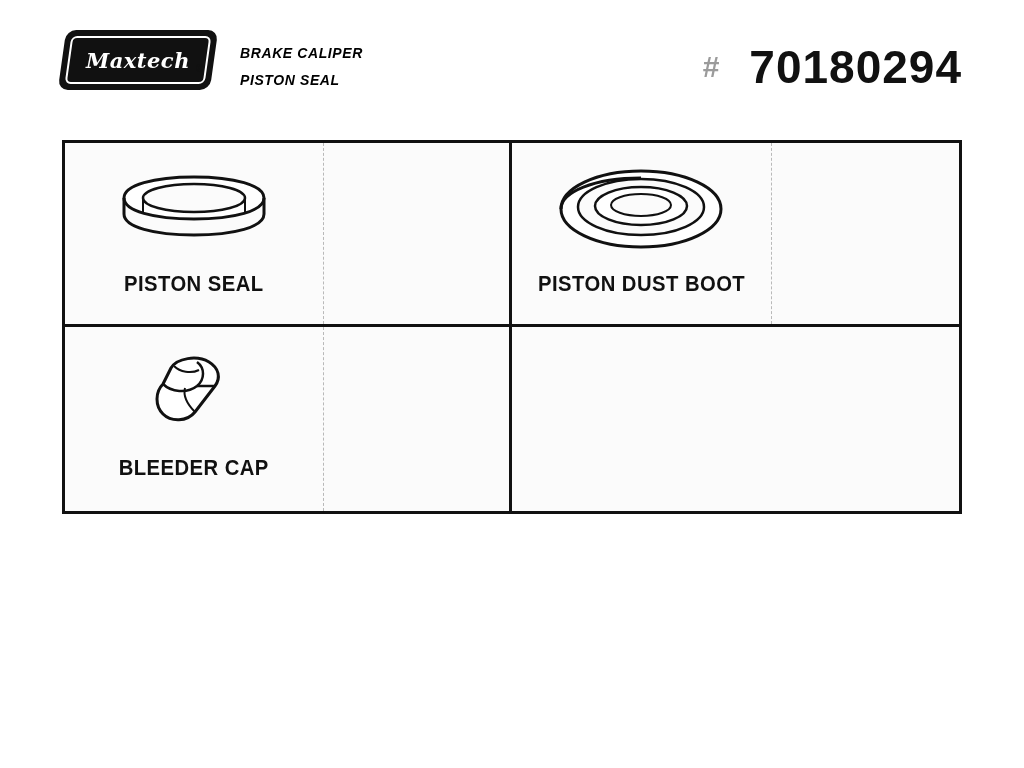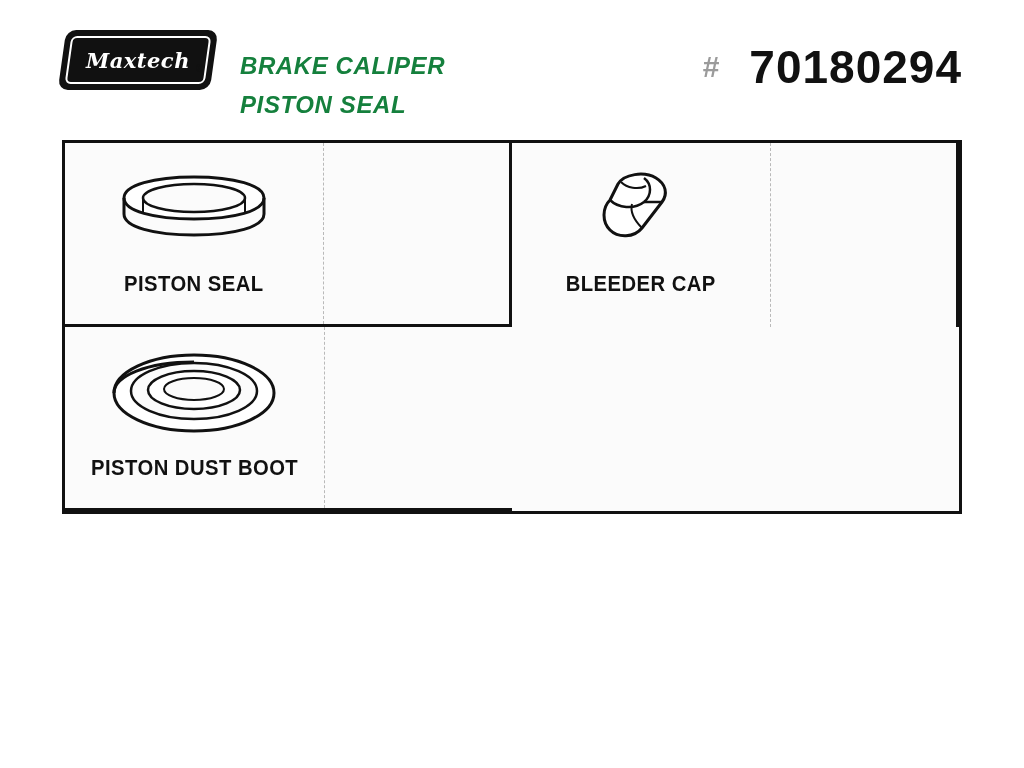--- a/index.html
+++ b/index.html
@@ -69,25 +69,24 @@
   .title-block {
     position: absolute;
     left: 240px;
     top: 40px;
     line-height: 27px;
   }
   .title-line {
     font-family: "Liberation Sans", sans-serif;
     font-style: italic;
     font-weight: bold;
-    font-size: 24px;
+    font-size: 14px;
     letter-spacing: 0.6px;
-    color: #15803d;
+    color: #000000;
     white-space: nowrap;
-    margin-top: 12px;
   }
 
   .partno-block {
     position: absolute;
     right: 62px;
     top: 40px;
     display: flex;
     align-items: center;
     gap: 10px;
   }
@@ -198,51 +197,51 @@
                    C136 41, 113 47, 85 47 C57 47, 34 41, 34 33 Z" fill="#fbfbfb" stroke-width="2.5"></path>
           <path d="M15 33 L15 49 C15 62, 45 70, 85 70 C125 70, 155 62, 155 49 L155 33"></path>
           <path d="M34 33 L34 49" stroke-width="2"></path>
           <path d="M136 33 L136 49" stroke-width="2"></path>
         </g>
       </svg>
     </div>
     <div class="cell-label">PISTON SEAL</div>
   </div>
 
+  <div class="cell border-bottom">
+    <div class="cell-split"></div>
+    <div class="cell-art">
+      <svg width="175" height="95" viewBox="0 0 175 95" aria-hidden="true">
+        <g fill="none" stroke="#111111" stroke-width="3" stroke-linejoin="round">
+          <ellipse cx="87" cy="47" rx="80" ry="38" fill="#ffffff"></ellipse>
+          <ellipse cx="87" cy="45" rx="63" ry="28" stroke-width="2.5" fill="#fbfbfb"></ellipse>
+          <ellipse cx="87" cy="44" rx="46" ry="19" stroke-width="2.5" fill="#ffffff"></ellipse>
+          <ellipse cx="87" cy="43" rx="30" ry="11" stroke-width="2" fill="#fbfbfb"></ellipse>
+          <path d="M7 47 C7 30, 40 16, 87 16" stroke-width="3"></path>
+        </g>
+      </svg>
+    </div>
+    <div class="cell-label">PISTON DUST BOOT</div>
+  </div>
+
   <div class="cell border-right">
     <div class="cell-split"></div>
     <div class="cell-art">
       <svg width="110" height="95" viewBox="0 0 110 95" aria-hidden="true">
         <g fill="none" stroke="#111111" stroke-width="3" stroke-linejoin="round">
           <path d="M32 22 C38 12, 58 9, 70 16 C80 22, 82 32, 76 40
                    L56 66 C48 76, 32 76, 24 68 C16 60, 16 46, 24 38 Z" fill="#ffffff"></path>
           <path d="M24 38 C32 46, 48 48, 58 40 C66 33, 66 22, 58 16" stroke-width="2.5"></path>
           <path d="M58 40 L76 40" stroke-width="2.5"></path>
           <path d="M56 66 C48 58, 44 50, 46 42" stroke-width="2"></path>
           <path d="M35 20 C41 26, 52 28, 60 24" stroke-width="2"></path>
         </g>
       </svg>
     </div>
     <div class="cell-label">BLEEDER CAP</div>
   </div>
 
-  <div class="cell border-bottom">
-    <div class="cell-split"></div>
-    <div class="cell-art">
-      <svg width="175" height="95" viewBox="0 0 175 95" aria-hidden="true">
-        <g fill="none" stroke="#111111" stroke-width="3" stroke-linejoin="round">
-          <ellipse cx="87" cy="47" rx="80" ry="38" fill="#ffffff"></ellipse>
-          <ellipse cx="87" cy="45" rx="63" ry="28" stroke-width="2.5" fill="#fbfbfb"></ellipse>
-          <ellipse cx="87" cy="44" rx="46" ry="19" stroke-width="2.5" fill="#ffffff"></ellipse>
-          <ellipse cx="87" cy="43" rx="30" ry="11" stroke-width="2" fill="#fbfbfb"></ellipse>
-          <path d="M7 47 C7 30, 40 16, 87 16" stroke-width="3"></path>
-        </g>
-      </svg>
-    </div>
-    <div class="cell-label">PISTON DUST BOOT</div>
-  </div>
-
   <div class="cell empty">
 
     <div class="cell-label"></div>
   </div>
 
 </div>
 
 </body></html>

